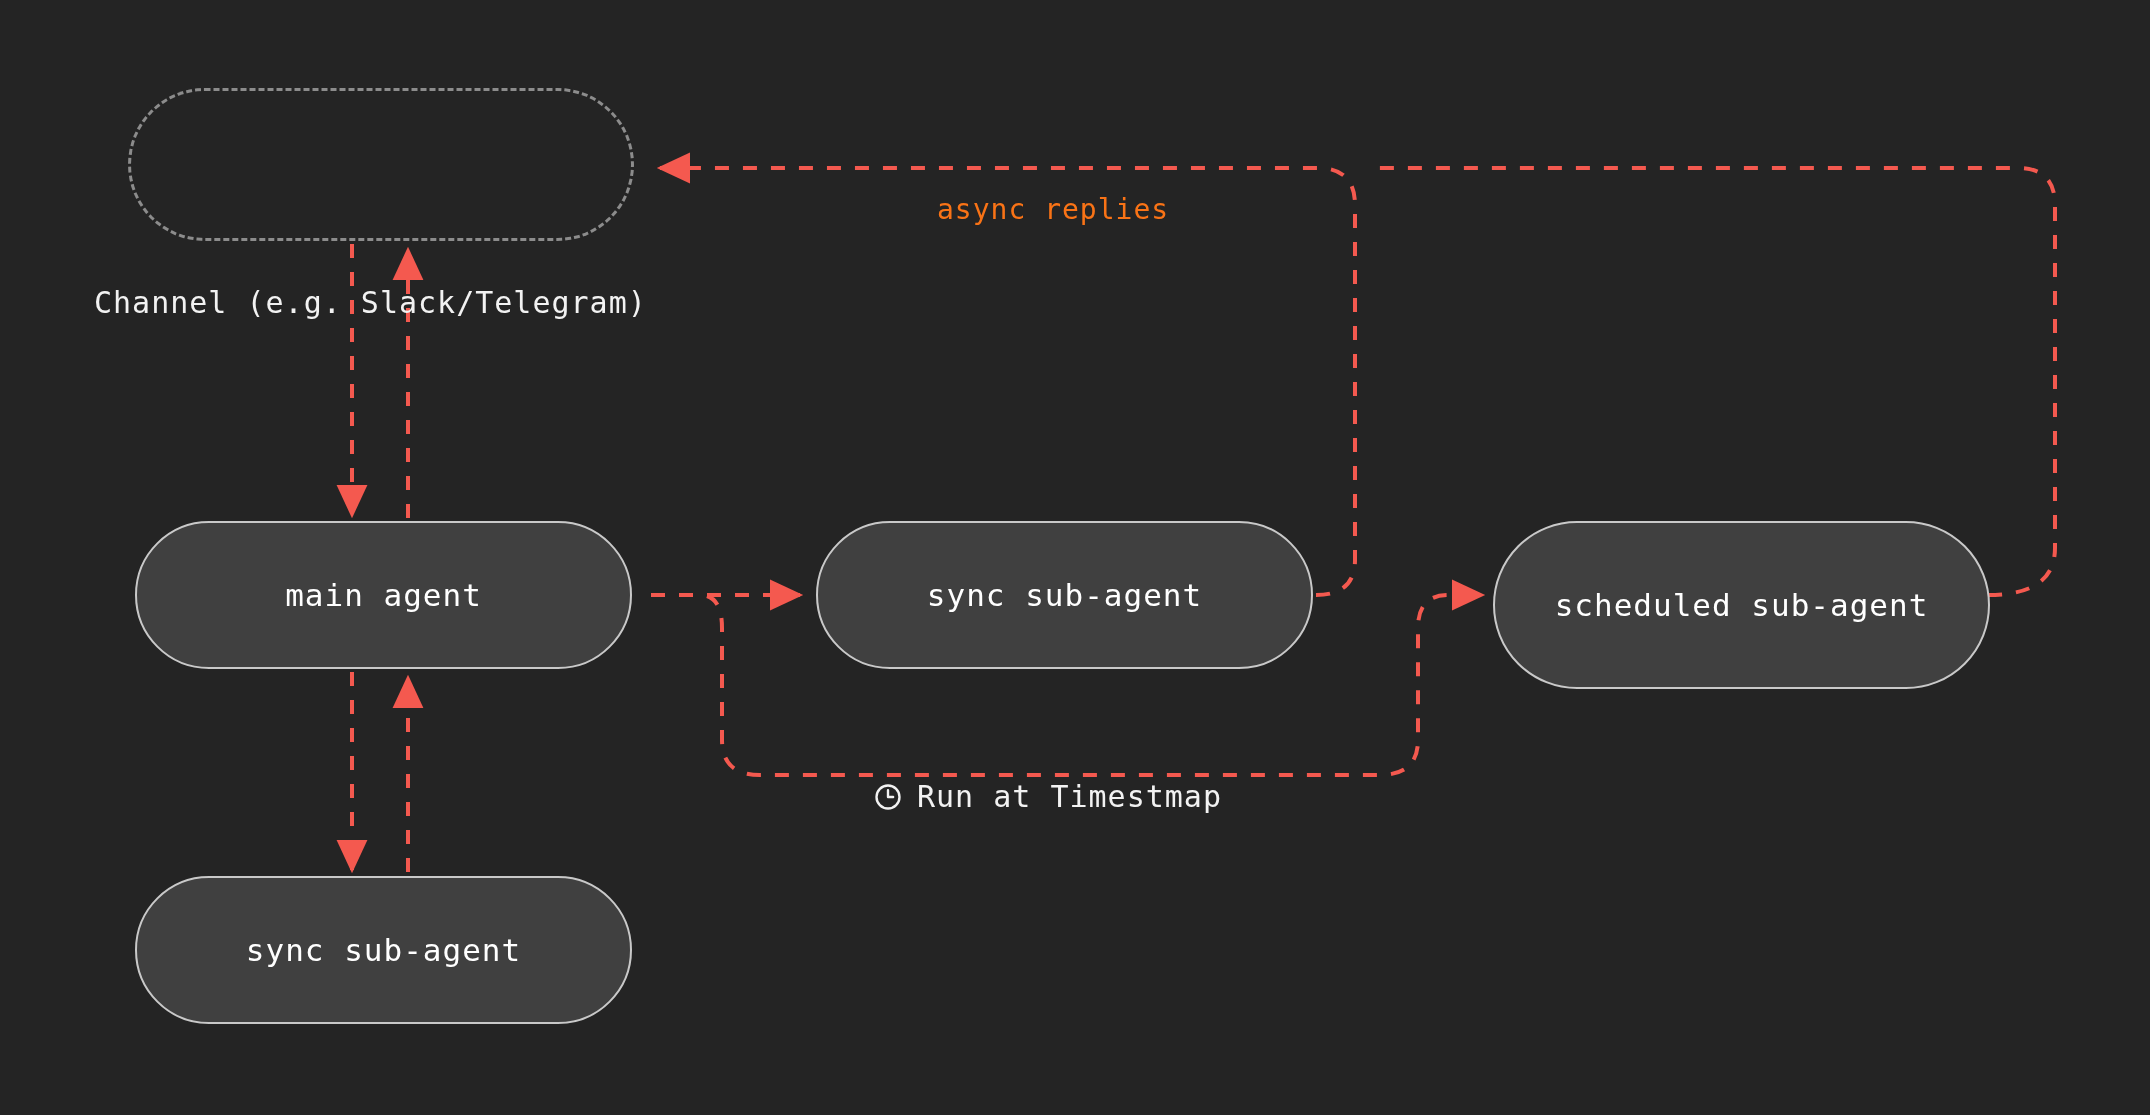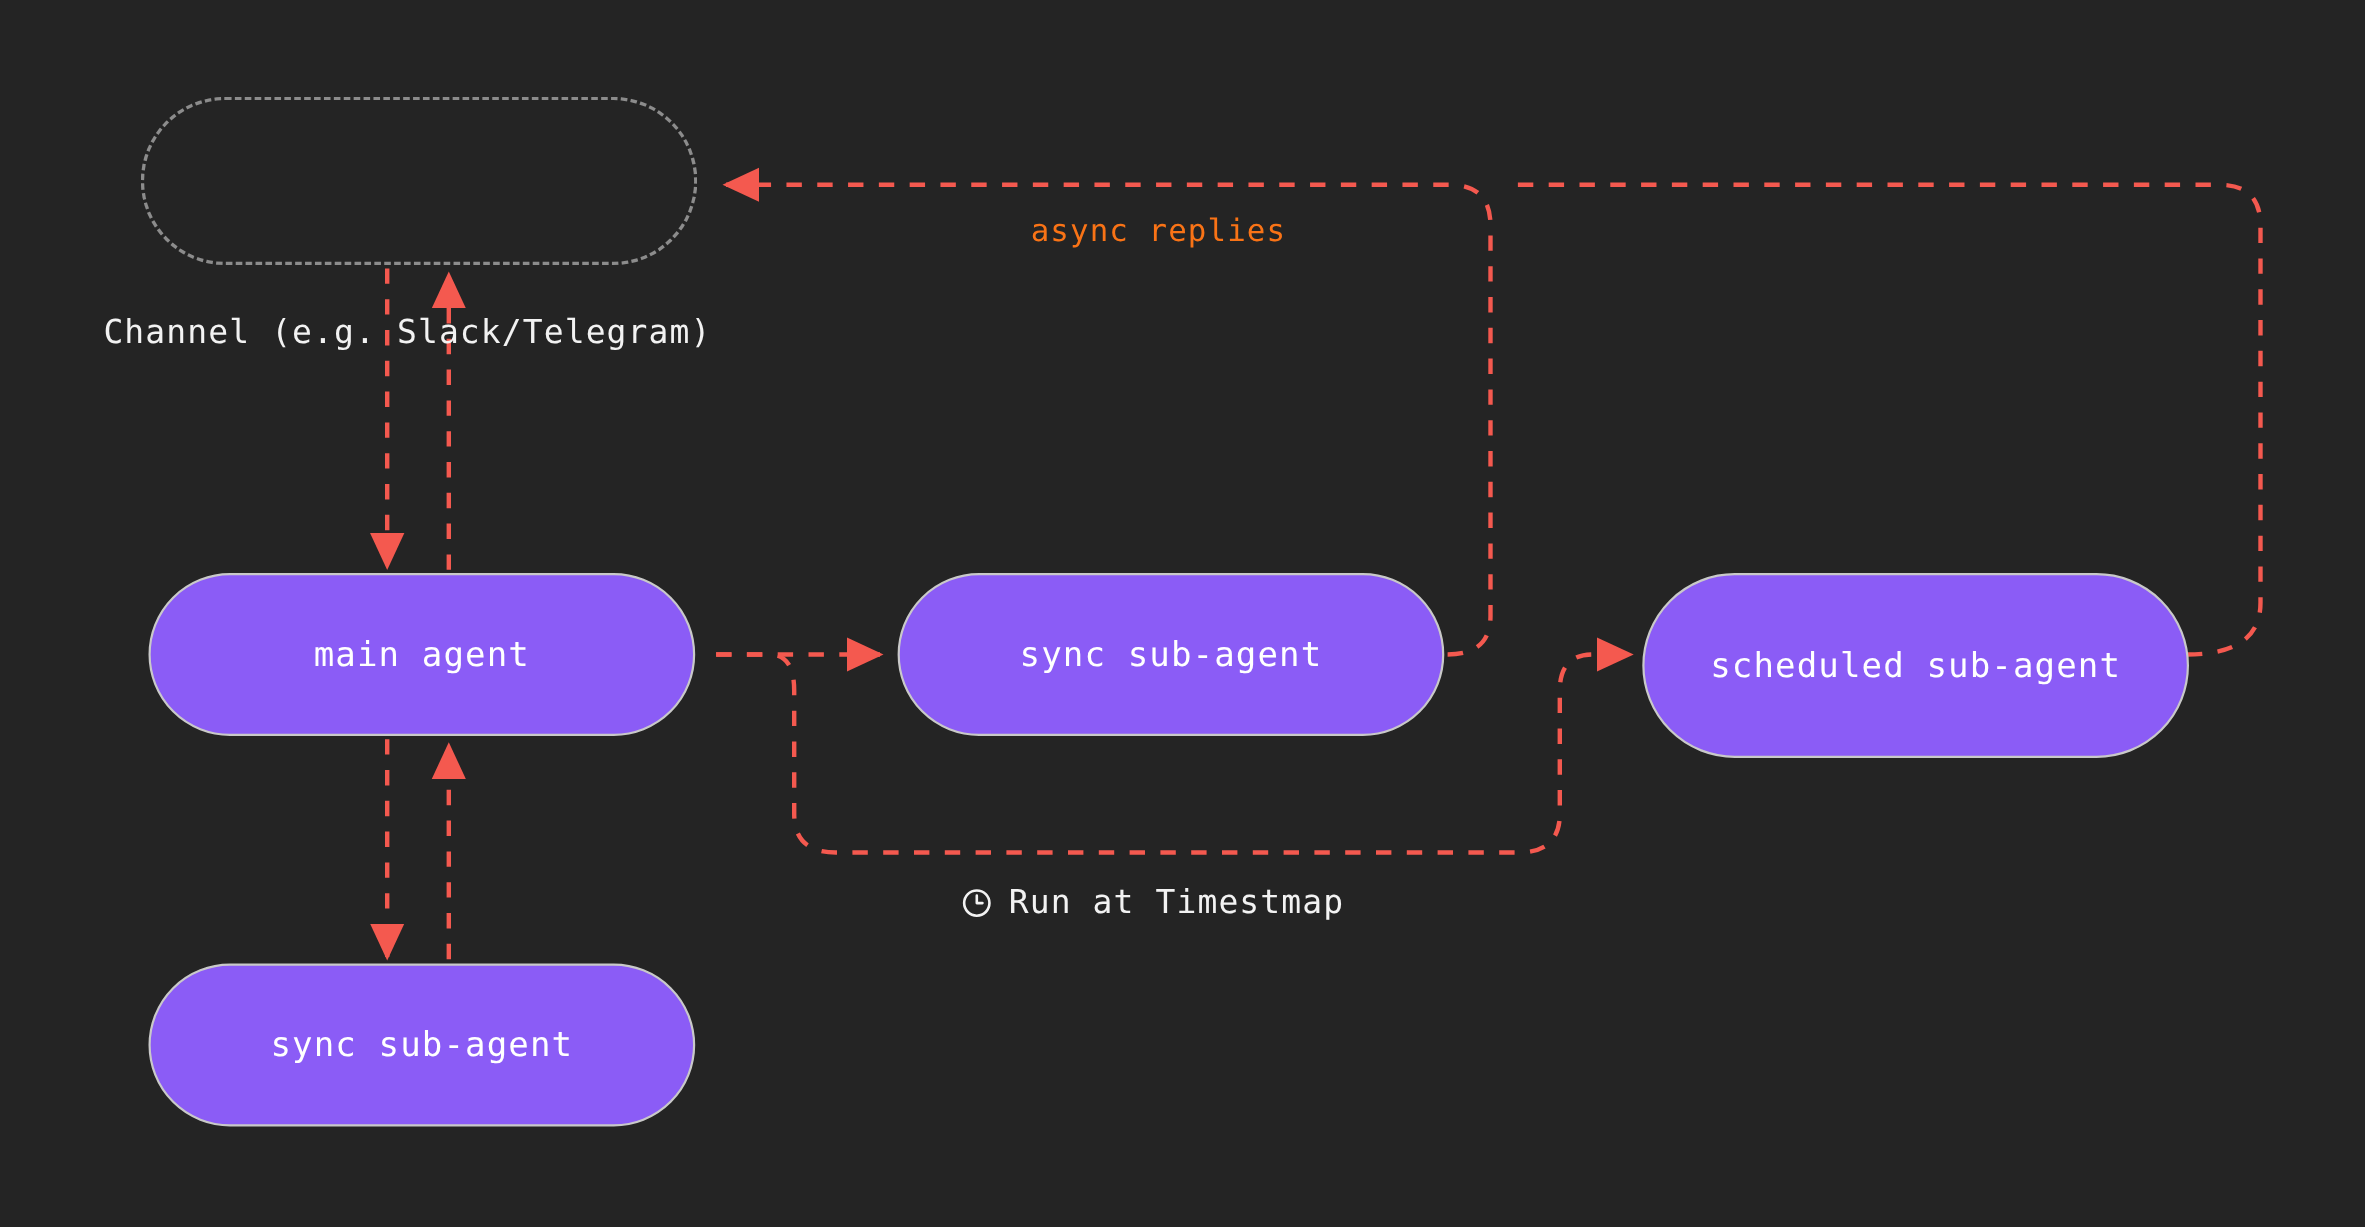--- a/index.html
+++ b/index.html
@@ -23,21 +23,21 @@
     position: absolute;
     left: 0;
     top: 0;
     width: 2150px;
     height: 1115px;
     pointer-events: none;
   }
   .node {
     position: absolute;
     box-sizing: border-box;
-    background: #8b5cf6;
+    background: #404040;
     border: 2px solid #c9c9c9;
     border-radius: 999px;
     display: flex;
     align-items: center;
     justify-content: center;
     color: #ffffff;
     font-size: 31px;
     letter-spacing: 1px;
     white-space: nowrap;
   }
@@ -129,21 +129,21 @@
   </div>
 
   <div class="node" style="left:1493px; top:521px; width:497px; height:168px;">
     <span>scheduled sub-agent</span>
   </div>
 
   <div class="node" style="left:135px; top:876px; width:497px; height:148px;">
     <span>sync sub-agent</span>
   </div>
 
-  <div class="sched-label" style="left:873px; top:803px;">
+  <div class="sched-label" style="left:873px; top:779px;">
     <span class="clock-icon">
       <svg viewBox="0 0 24 24" width="30" height="30" fill="none" stroke="#f2f2f2" stroke-width="1.9" stroke-linecap="round" stroke-linejoin="round">
         <circle cx="12" cy="12" r="9.2"></circle>
         <path d="M12 6.6 L12 12 L16.1 12"></path>
       </svg>
     </span>
     <span>Run at Timestmap</span>
   </div>
 
 </div>

